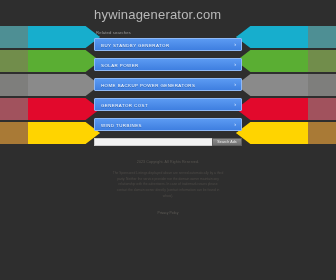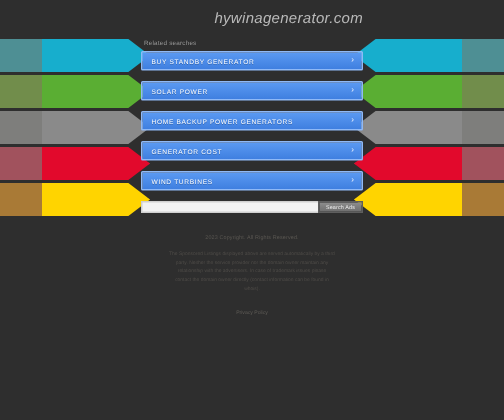--- a/index.html
+++ b/index.html
@@ -73,27 +73,26 @@
     transform: translateX(-50%);
     top: 0;
     width: 148px;
     z-index: 5;
     text-align: center;
   }
 
   .site-title {
     margin: 0;
     padding-top: 7px;
-    font-size: 10px;
+    font-size: 13px;
     font-weight: normal;
     letter-spacing: 0.2px;
     color: #b9b9b9;
-    text-align: right;
+    text-align: left;
     white-space: nowrap;
-    font-style: italic;
   }
 
   .related-label {
     margin-top: 8px;
     margin-left: 2px;
     font-size: 4.2px;
     color: #9a9a9a;
     text-align: left;
     letter-spacing: 0.15px;
   }

